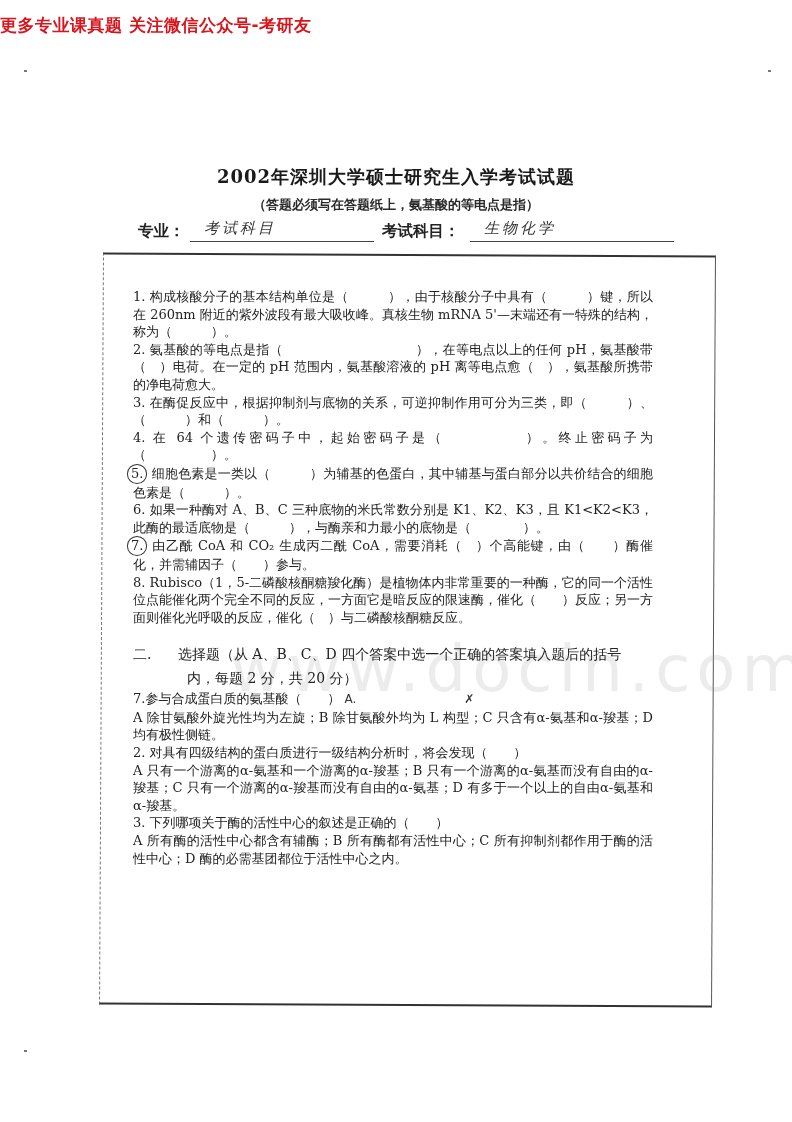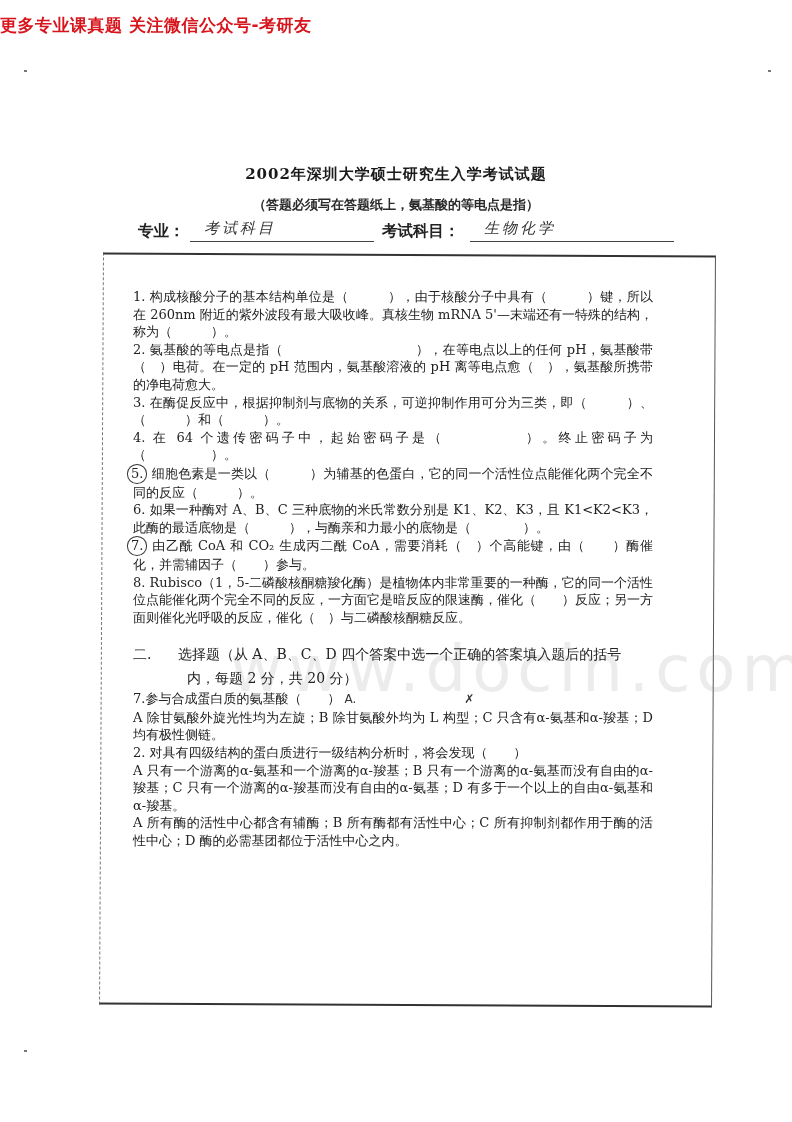--- a/index.html
+++ b/index.html
@@ -8,21 +8,21 @@
     font-family: "DejaVu Serif", "Liberation Serif", serif; color: #1e1e1e;
   }
   .banner {
     position: absolute; top: 14px; left: 0; width: 792px; 
     font-family: "DejaVu Sans", "Liberation Sans", sans-serif; font-weight: bold;
     font-size: 17px; color: #d8141c; letter-spacing: 0.5px;
   }
   .dot { position: absolute; width: 3px; height: 2px; background: #777; }
   .title {
     position: absolute; top: 165px; left: 0; width: 792px; text-align: center;
-    font-size: 15px; font-weight: bold; letter-spacing: 1px; color: #1a1a1a;
+    font-size: 18px; font-weight: bold; letter-spacing: 1px; color: #1a1a1a;
   }
   .subtitle {
     position: absolute; top: 196px; left: 0; width: 792px; text-align: center;
     font-size: 13px; font-weight: bold; color: #2a2a2a;
   }
   .meta-row {
     position: absolute; top: 219px; left: 138px; width: 540px; height: 26px;
     font-size: 15.5px; font-weight: bold; color: #222;
   }
   .meta-row .lbl { position: absolute; top: 2px; }
@@ -74,32 +74,33 @@
 
 <div class="frame"></div>
 
 <div class="watermark">www.docin.com</div>
 
 <div class="content">
   <p class="q">1. 构成核酸分子的基本结构单位是（　　　），由于核酸分子中具有（　　　）键，所以在 260nm 附近的紫外波段有最大吸收峰。真核生物 mRNA 5'—末端还有一特殊的结构，称为（　　　）。</p>
   <p class="q">2. 氨基酸的等电点是指（　　　　　　　　　　），在等电点以上的任何 pH，氨基酸带（　）电荷。在一定的 pH 范围内，氨基酸溶液的 pH 离等电点愈（　），氨基酸所携带的净电荷愈大。</p>
   <p class="q">3. 在酶促反应中，根据抑制剂与底物的关系，可逆抑制作用可分为三类，即（　　　）、（　　　）和（　　　）。</p>
   <p class="q">4. 在 64 个遗传密码子中，起始密码子是（　　　　　）。终止密码子为（　　　　　）。</p>
-  <p class="q"><span class="circled">5.</span> <span>细胞色素是一类以（　　　）为辅基的色蛋白，它的同一个活性位点能催化两个完全不同的反应（　　　）。</span></p>
+  <p class="q"><span class="circled">5.</span> <span>细胞色素是一类以（　　　）为辅基的色蛋白，其中辅基与蛋白部分以共价结合的细胞色素是（　　　）。</span></p>
   <p class="q">6. 如果一种酶对 A、B、C 三种底物的米氏常数分别是 K1、K2、K3，且 K1&lt;K2&lt;K3，此酶的最适底物是（　　　），与酶亲和力最小的底物是（　　　　）。</p>
   <p class="q"><span class="circled">7.</span> <span>由乙酰 CoA 和 CO₂ 生成丙二酰 CoA，需要消耗（　）个高能键，由（　　）酶催化，并需辅因子（　　）参与。</span></p>
   <p class="q">8. Rubisco（1，5-二磷酸核酮糖羧化酶）是植物体内非常重要的一种酶，它的同一个活性位点能催化两个完全不同的反应，一方面它是暗反应的限速酶，催化（　　）反应；另一方面则催化光呼吸的反应，催化（　）与二磷酸核酮糖反应。</p>
 
   <div class="sec2">
     <span style="margin-right:22px;">二.</span>
     <span>选择题（从 A、B、C、D 四个答案中选一个正确的答案填入题后的括号</span>
     <div class="cont">内，每题 2 分，共 20 分）</div>
   </div>
 
   <p class="q">
     <span>7.参与合成蛋白质的氨基酸（　　）</span>
     <span class="mark">A.　　　　　　　　　✗</span>
   </p>
   <p class="q">A 除甘氨酸外旋光性均为左旋；B 除甘氨酸外均为 L 构型；C 只含有α-氨基和α-羧基；D 均有极性侧链。</p>
   <p class="q">2. 对具有四级结构的蛋白质进行一级结构分析时，将会发现（　　）</p>
   <p class="q">A 只有一个游离的α-氨基和一个游离的α-羧基；B 只有一个游离的α-氨基而没有自由的α-羧基；C 只有一个游离的α-羧基而没有自由的α-氨基；D 有多于一个以上的自由α-氨基和α-羧基。</p>
+  <p class="q">3. 下列哪项关于酶的活性中心的叙述是正确的（　　）</p>
   <p class="q">A 所有酶的活性中心都含有辅酶；B 所有酶都有活性中心；C 所有抑制剂都作用于酶的活性中心；D 酶的必需基团都位于活性中心之内。</p>
 </div>
 
 </body></html>

